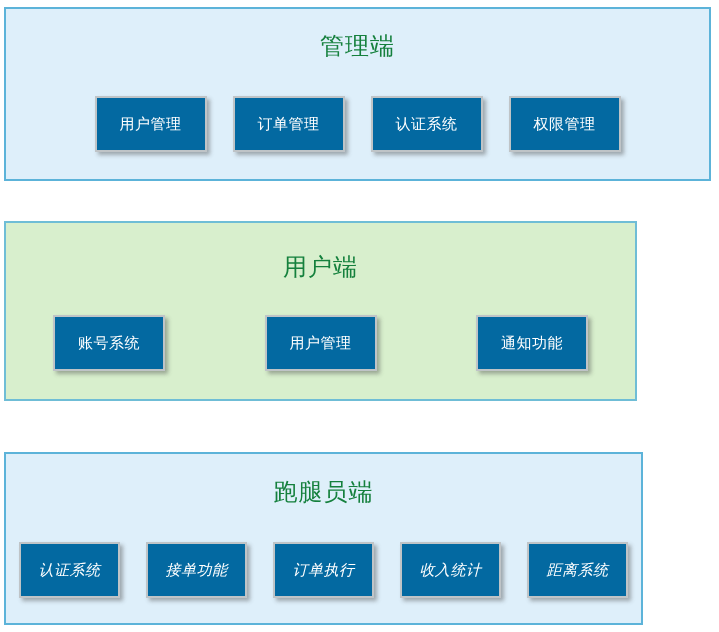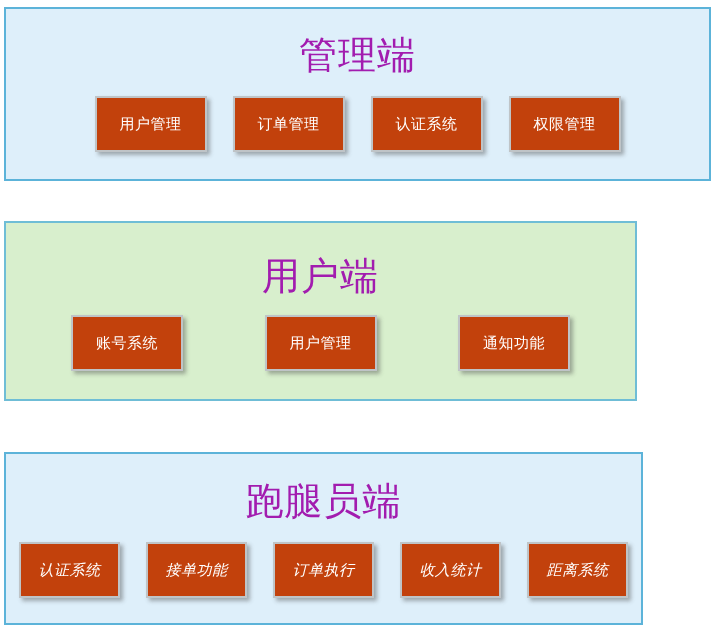--- a/index.html
+++ b/index.html
@@ -44,24 +44,24 @@
     top: 452px;
     width: 639px;
     height: 173px;
     background: #DEEFFA;
   }
   .panel-title {
     position: absolute;
     left: 0;
     right: 0;
     text-align: center;
-    font-family: Liberation Serif, serif;
-    font-size: 38px;
+    font-family: Liberation Mono, monospace;
+    font-size: 24px;
     line-height: 1;
-    color: #a21caf;
+    color: #15803d;
     letter-spacing: 1px;
     white-space: nowrap;
   }
   .panel-admin .panel-title { top: 27px; }
   .panel-user .panel-title { top: 34px; }
   .panel-runner .panel-title { top: 28px; }
 
   .node-row {
     position: absolute;
     left: 0;
@@ -70,37 +70,37 @@
     justify-content: center;
   }
   .row-admin { top: 87px; }
   .row-user  { top: 92px; }
   .row-runner{ top: 88px; font-style: italic; }
 
   .node {
     box-sizing: border-box;
     width: 112px;
     height: 56px;
-    background: #c2410c;
+    background: #0369a1;
     border: 2px solid #BFC4C7;
     box-shadow: 3px 3px 4px rgba(70,70,70,0.42);
     display: flex;
     align-items: center;
     justify-content: center;
     color: #ffffff;
     font-size: 15px;
     font-family: "Liberation Sans", "DejaVu Sans", sans-serif;
     letter-spacing: 0.5px;
     white-space: nowrap;
     cursor: pointer;
   }
   .row-admin  .node { margin: 0 13px; }
   .row-runner .node { margin: 0 13px; }
   .row-user   .node { margin: 0 0; }
-  .row-user { justify-content: space-between; padding: 0 65px; box-sizing: border-box; }
+  .row-user { justify-content: space-between; padding: 0 47px; box-sizing: border-box; }
 </style>
 </head>
 <body>
 
 <div id="diagram">
 
   <div class="panel panel-admin">
     <div class="panel-title">管理端</div>
     <div class="node-row row-admin">
       <div class="node">用户管理</div>

